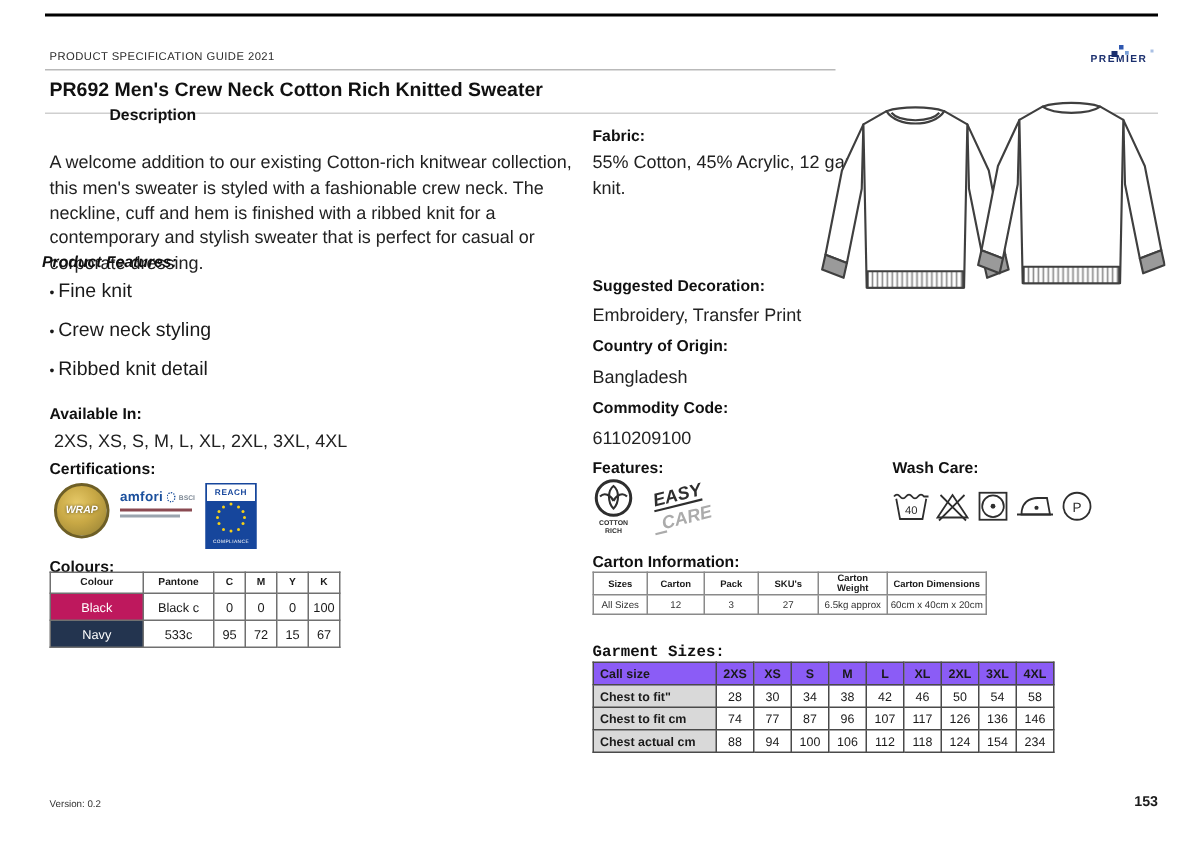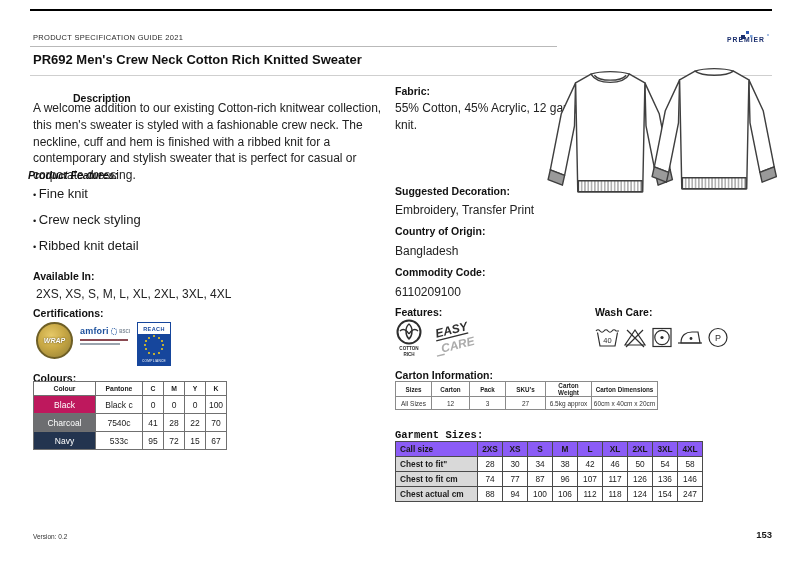--- a/index.html
+++ b/index.html
@@ -11,21 +11,21 @@
 
   .top-rule { left:30px; top:9px; width:742px; height:2px; background:#000; }
   .header-label { left:33px; top:33px; font-size:7.5px; letter-spacing:.3px; color:#2a2a2a; }
   .header-rule { left:30px; top:46px; width:527px; height:1px; background:#b9b9b9; }
   .page-title { left:33px; top:52px; font-size:13px; font-weight:bold; color:#111; }
   .title-rule { left:30px; top:75px; width:742px; height:1px; background:#cfcfcf; }
 
   .h { font-size:10.5px; font-weight:bold; color:#111; }
   .b { font-size:12px; color:#222; line-height:1.4; }
 
-  .desc-h { left:33px; top:92px;padding-left:40px; }
+  .desc-h { left:33px; top:71px;padding-left:40px; }
   .desc-b { left:33px; top:100px; width:356px; }
   .pf-h { left:28px; top:169px;font-style:italic; }
   .pf-list { left:33px; top:186px; list-style:none; }
   .pf-list li { font-size:13px; margin-bottom:11px; }
   .pf-list li::before { content:"\2022  "; font-size:9.3px; }
   .avail-h { left:33px; top:270px; }
   .avail-s { left:36px; top:286px; }
 
   .cert-h { left:33px; top:307px; }
   .certs { left:36px; top:322px; display:flex; align-items:flex-start; gap:7px; }
@@ -181,28 +181,20 @@
     </tr>
     <tr>
       <td class="swatch" style="background-color: #be185d;">Black</td>
       <td>Black c</td>
       <td>0</td>
       <td>0</td>
       <td>0</td>
       <td>100</td>
     </tr>
     <tr>
-      <td class="swatch" style="background-color: rgb(109, 110, 113);">Charcoal</td>
-      <td>7540c</td>
-      <td>41</td>
-      <td>28</td>
-      <td>22</td>
-      <td>70</td>
-    </tr>
-    <tr>
       <td class="swatch" style="background-color: rgb(35, 52, 79);">Navy</td>
       <td>533c</td>
       <td>95</td>
       <td>72</td>
       <td>15</td>
       <td>67</td>
     </tr>
   </tbody>
     </table>
 
@@ -358,21 +350,21 @@
     <tr>
       <td class="lbl">Chest actual cm</td>
       <td class="val">88</td>
       <td class="val">94</td>
       <td class="val">100</td>
       <td class="val">106</td>
       <td class="val">112</td>
       <td class="val">118</td>
       <td class="val">124</td>
       <td class="val">154</td>
-      <td class="val">247</td>
+      <td class="val">234</td>
     </tr>
   </tbody>
     </table>
 
   <div class="abs version">Version: 0.2</div>
   <div class="abs pagenum">153</div>
 
 </div>
 
 </body></html>

